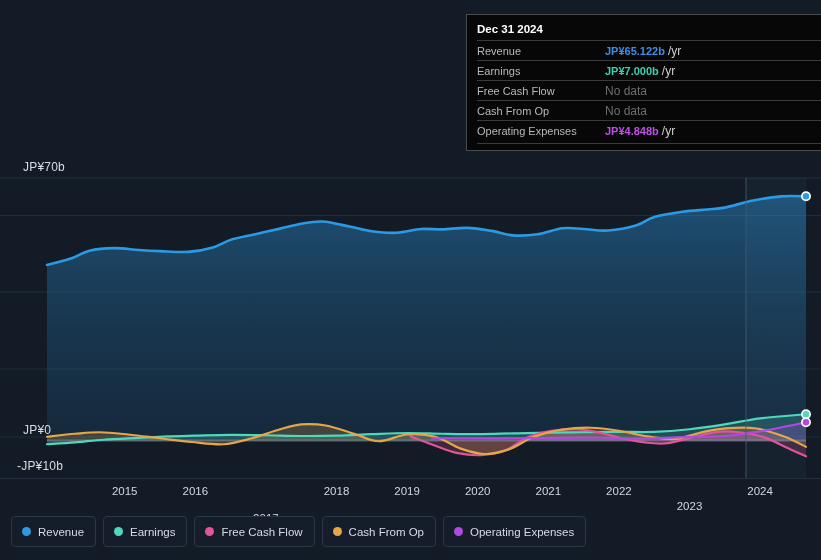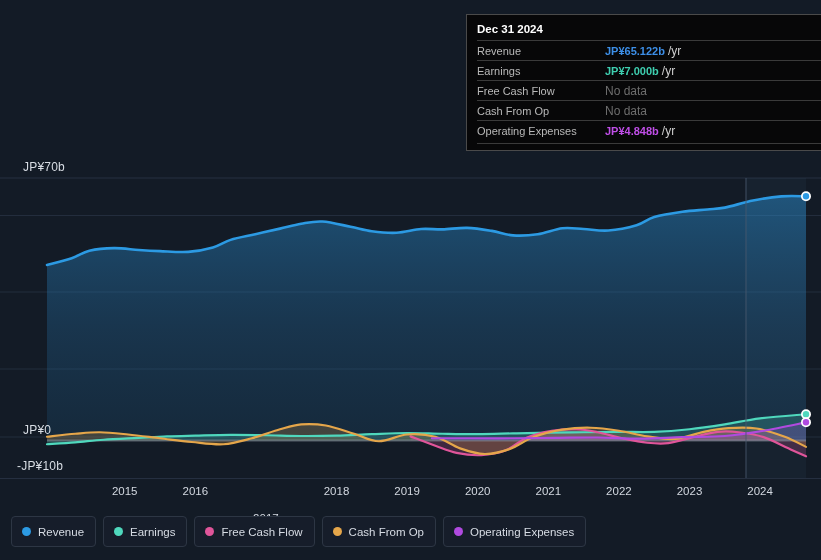--- a/index.html
+++ b/index.html
@@ -200,21 +200,21 @@
 
   <div id="x-labels">
       <div class="x-label" style="left: 124.7px; top: 485px;">2015</div>
       <div class="x-label" style="left: 195.3px; top: 485px; text-align: center;">2016</div>
       <div class="x-label" style="left: 265.9px; top: 485px; margin-top: 27px;">2017</div>
       <div class="x-label" style="left: 336.5px; top: 485px;">2018</div>
       <div class="x-label" style="left: 407.1px; top: 485px;">2019</div>
       <div class="x-label" style="left: 477.7px; top: 485px;">2020</div>
       <div class="x-label" style="left: 548.3px; top: 485px;">2021</div>
       <div class="x-label" style="left: 618.9px; top: 485px;">2022</div>
-      <div class="x-label" style="left: 689.5px; top: 485px;">2023</div>
+      <div class="x-label" style="left: 689.5px; top: 500px;">2023</div>
       <div class="x-label" style="left: 760.1px; top: 485px;">2024</div>
     </div>
 
   <div id="tooltip">
     <div class="tt-title">Dec 31 2024</div>
     <div id="tooltip-rows">
         <div class="tt-row">
           <div class="tt-label">Revenue</div>
           <div><span class="tt-value" style="color: rgb(61, 143, 232);">JP¥65.122b</span><span class="tt-suffix">/yr</span></div>
         </div>

